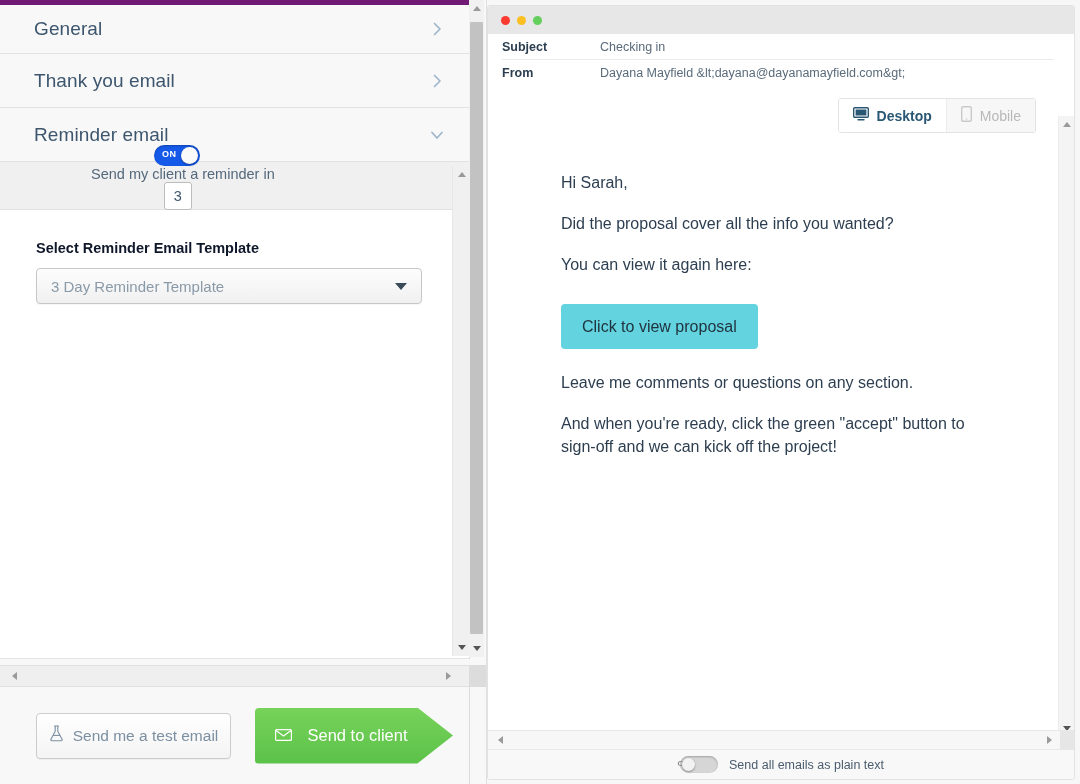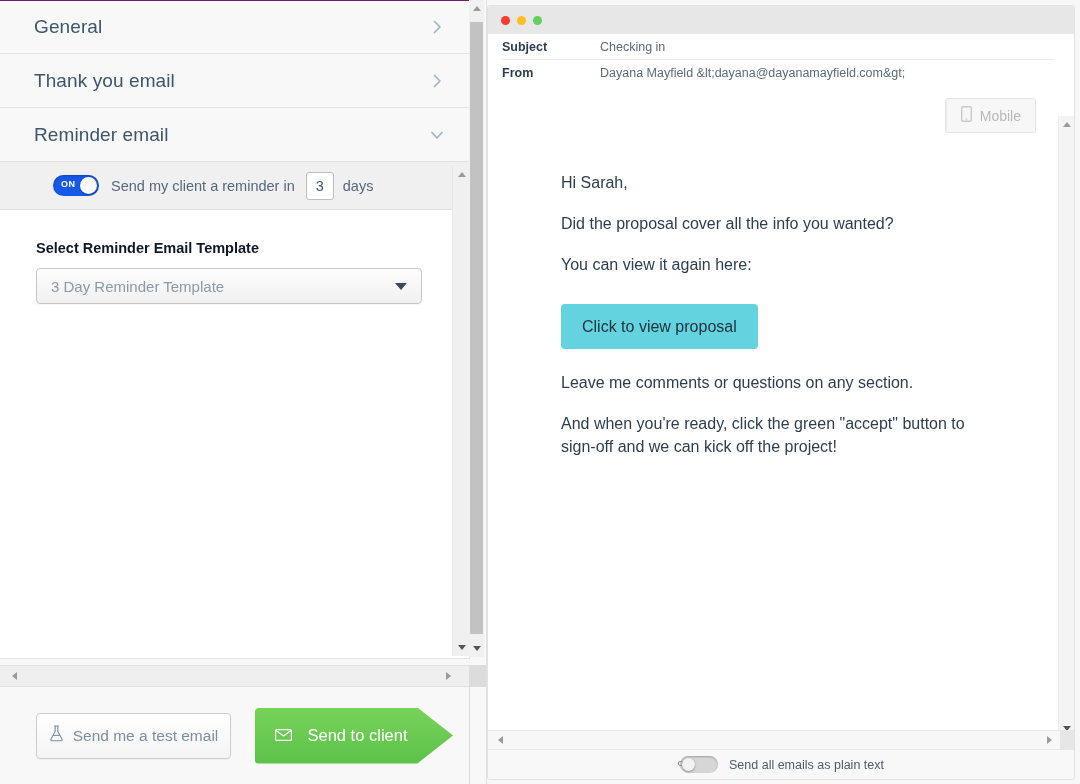--- a/index.html
+++ b/index.html
@@ -27,21 +27,21 @@
   }
   .acc-header {
     position: relative;
     height: 54px;
     display: flex; align-items: center;
     padding: 0 22px 0 34px;
     border-bottom: 1px solid #e2e2e2;
     background: #f8f8f8;
     cursor: pointer;
   }
-  .acc-header.first { border-top: 1px solid #701a75; }
+  .acc-header.first { border-top: 5px solid #701a75; }
   .acc-title {
     flex: 1;
     font-size: 19px;
     color: #3d566e;
     font-weight: 400;
     letter-spacing: 0.1px;
   }
   .chev {
     width: 16px; height: 16px;
     position: relative;
@@ -53,21 +53,22 @@
   
   .toggle-region {
     position: relative;
     height: 48px;
     background: #f0f0f0;
     border-bottom: 1px solid #e2e2e2;
     display: flex; align-items: center;
   }
   .toggle-row {
     display: flex; align-items: center;
-    padding-left: 53px;
+    padding-left: 79px;
+    flex-direction: column;
   }
   .sw {
     position: relative;
     width: 46px; height: 21px;
     border-radius: 11px;
     background: #1559e8;
     flex: none;
     box-shadow: inset 0 1px 2px rgba(0,0,0,0.25);
   }
   .sw .lbl {
@@ -461,20 +462,30 @@
         <span class="meta-val">Checking in</span>
       </div>
       <div class="meta-row">
         <span class="meta-key">From</span>
         <span class="meta-val">Dayana Mayfield &amp;lt;dayana@dayanamayfield.com&amp;gt;</span>
       </div>
     </div>
 
     <div class="device-bar">
       <div class="device-toggle">
+        <div class="dev-btn active">
+          <span>
+            <svg width="16" height="14" viewBox="0 0 16 14">
+              <rect x="0.7" y="0.7" width="14.6" height="9.6" rx="1" fill="none" stroke="#2a5773" stroke-width="1.4"></rect>
+              <rect x="2.6" y="2.5" width="10.8" height="6" fill="#2a5773"></rect>
+              <path d="M5 12.8 L11 12.8" stroke="#2a5773" stroke-width="1.4" stroke-linecap="round"></path>
+            </svg>
+          </span>
+          <span>Desktop</span>
+        </div>
         <div class="dev-btn inactive">
           <span>
             <svg width="11" height="16" viewBox="0 0 11 16">
               <rect x="0.7" y="0.7" width="9.6" height="14.6" rx="1.4" fill="none" stroke="#c9c9c9" stroke-width="1.4"></rect>
               <circle cx="5.5" cy="13" r="0.8" fill="#c9c9c9"></circle>
             </svg>
           </span>
           <span>Mobile</span>
         </div>
       </div>

